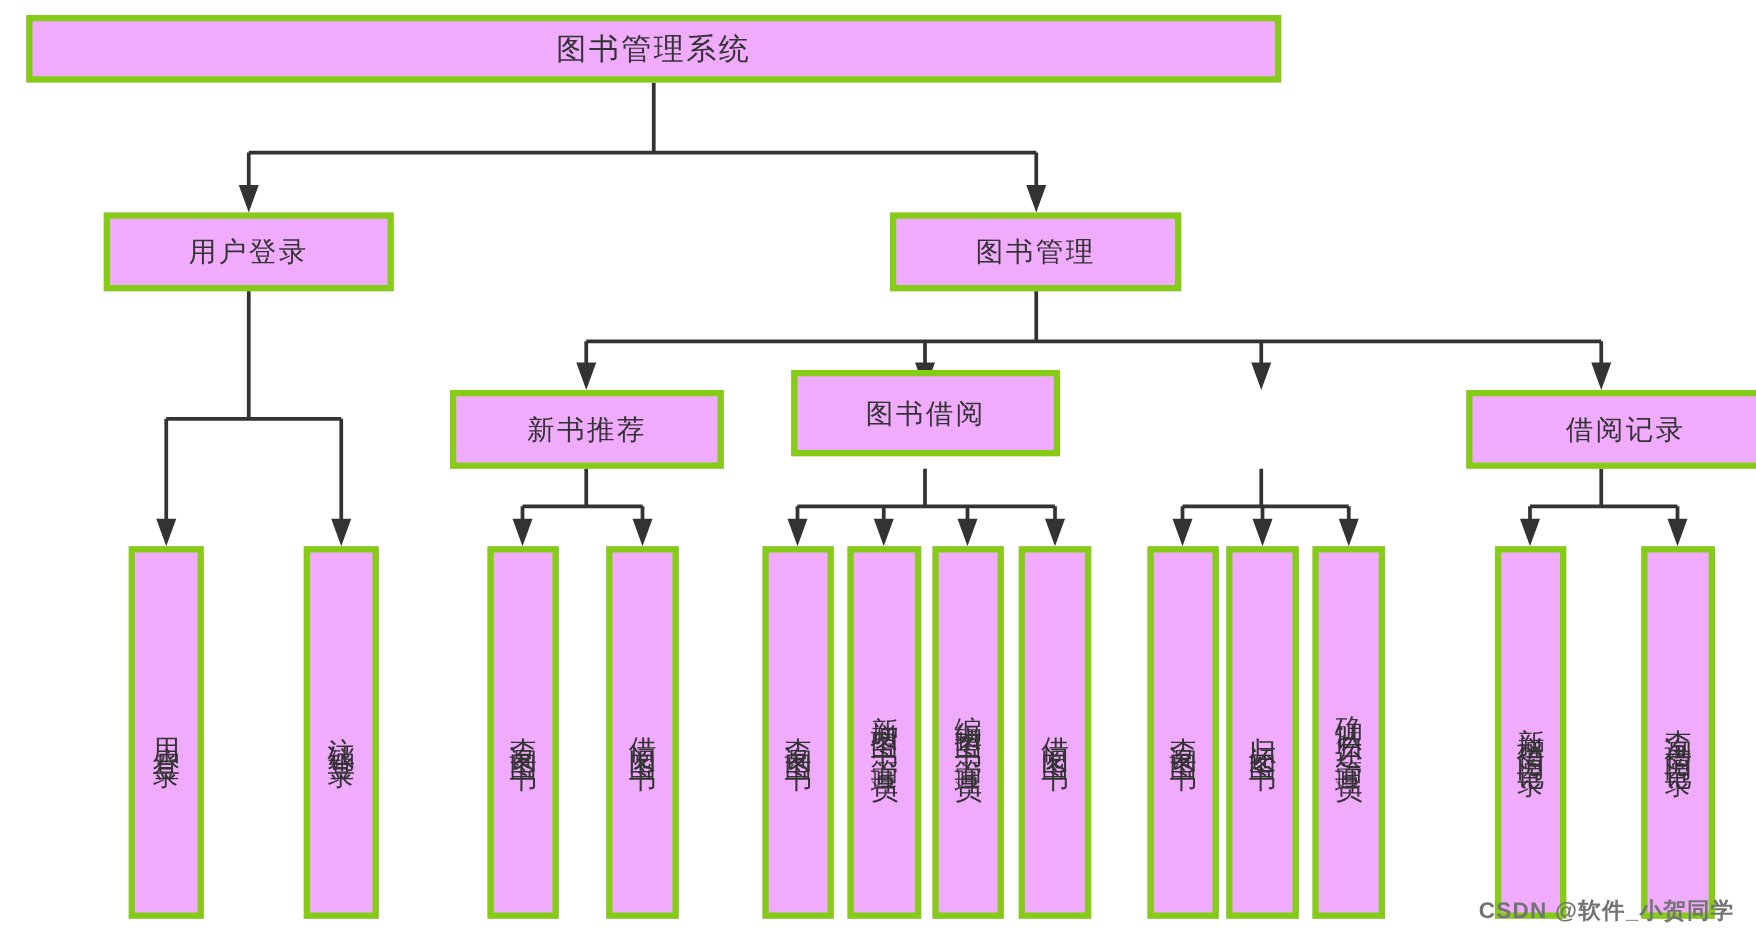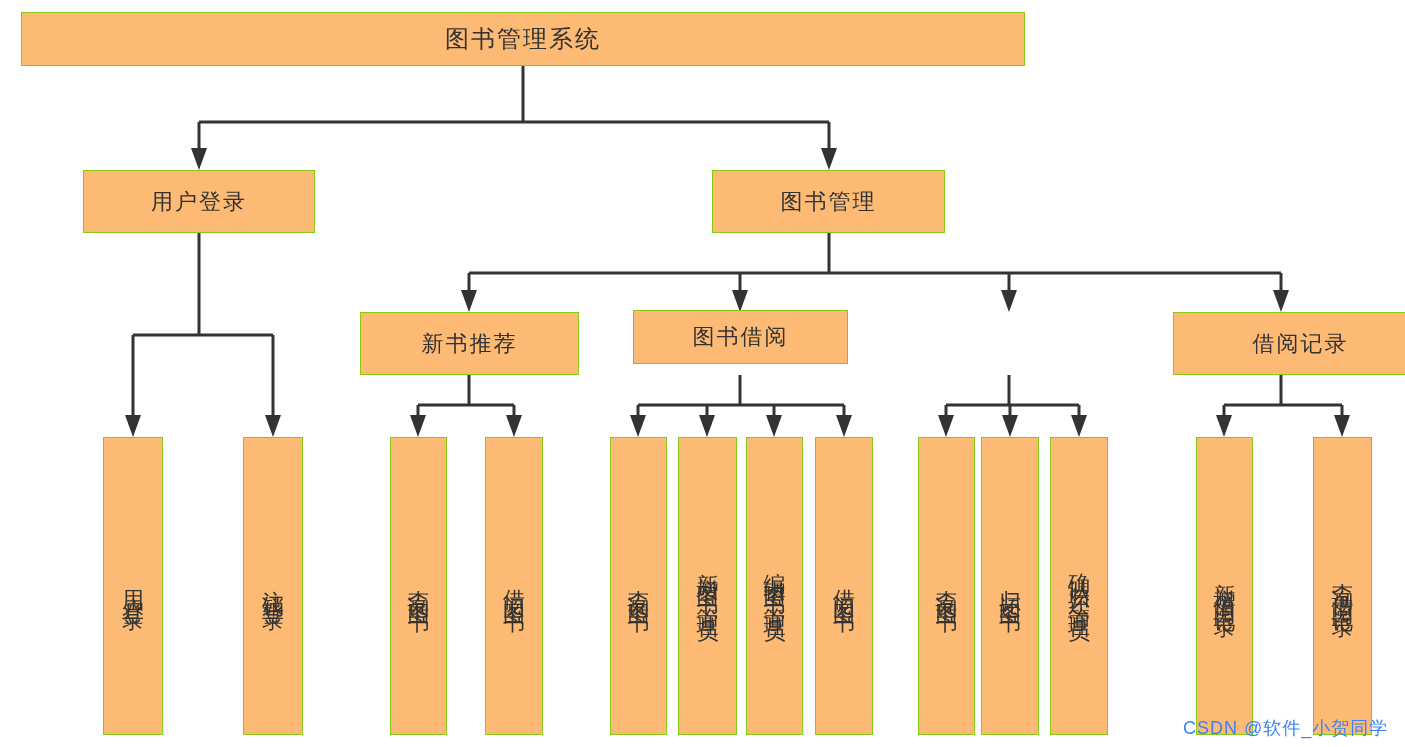--- a/index.html
+++ b/index.html
@@ -7,44 +7,45 @@
     position:relative;
     width:1405px;height:747px;
     background:#ffffff;
     font-family:"Liberation Sans","DejaVu Sans",sans-serif;
     overflow:hidden;
   }
   #connectors{position:absolute;left:0;top:0;width:1405px;height:747px;}
   .node{
     position:absolute;
     box-sizing:border-box;
-    border:1px solid #84cc16;
-    background:#fdba74;
+    border:5px solid #84cc16;
+    background:#f0abfc;
     display:flex;align-items:center;justify-content:center;
     color:#333333;
     z-index:2;
   }
   .hnode{font-size:22px;letter-spacing:2px;}
   .root{font-size:24px;letter-spacing:2px;}
   .leaf{
     writing-mode:vertical-rl;
     text-orientation:mixed;
     font-size:22px;
     letter-spacing:7px;
     line-height:1;
     text-align:center;
   }
   #watermark{
     position:absolute;
     left:1183px;top:716px;
     font-size:18px;
-    color:#3b82f6;
+    color:#737373;
     z-index:5;
     letter-spacing:1px;
     white-space:nowrap;
+    font-weight:bold;
   }
   svg line{stroke:#333333;stroke-width:3;}
   svg polygon{fill:#333333;}
 </style>
 </head>
 <body>
 
 <div id="canvas">
 
   <svg id="connectors" viewBox="0 0 1405 747" xmlns="http://www.w3.org/2000/svg">
@@ -122,21 +123,21 @@
       <polygon points="1342,437 1334,415 1350,415"></polygon>
     </g>
   </svg>
 
   <div class="node root" style="left:21px;top:12px;width:1004px;height:54px;">图书管理系统</div>
 
   <div class="node hnode" style="left:83px;top:170px;width:232px;height:63px;">用户登录</div>
   <div class="node hnode" style="left:712px;top:170px;width:233px;height:63px;">图书管理</div>
 
   <div class="node hnode" style="left:360px;top:312px;width:219px;height:63px;">新书推荐</div>
-  <div class="node hnode" style="left:633px;top:310px;width:215px;height:54px;">图书借阅</div>
+  <div class="node hnode" style="left:633px;top:296px;width:215px;height:69px;">图书借阅</div>
   <div class="node hnode" style="left:1173px;top:312px;width:255px;height:63px;">借阅记录</div>
 
   <div class="node leaf" style="left:103px;top:437px;width:60px;height:298px;">用户登录</div>
   <div class="node leaf" style="left:243px;top:437px;width:60px;height:298px;">注销登录</div>
 
   <div class="node leaf" style="left:390px;top:437px;width:57px;height:298px;">查询图书</div>
   <div class="node leaf" style="left:485px;top:437px;width:58px;height:298px;">借阅图书</div>
 
   <div class="node leaf" style="left:610px;top:437px;width:57px;height:298px;">查询图书</div>
   <div class="node leaf" style="left:678px;top:437px;width:59px;height:298px;">新增图书（管理员）</div>

